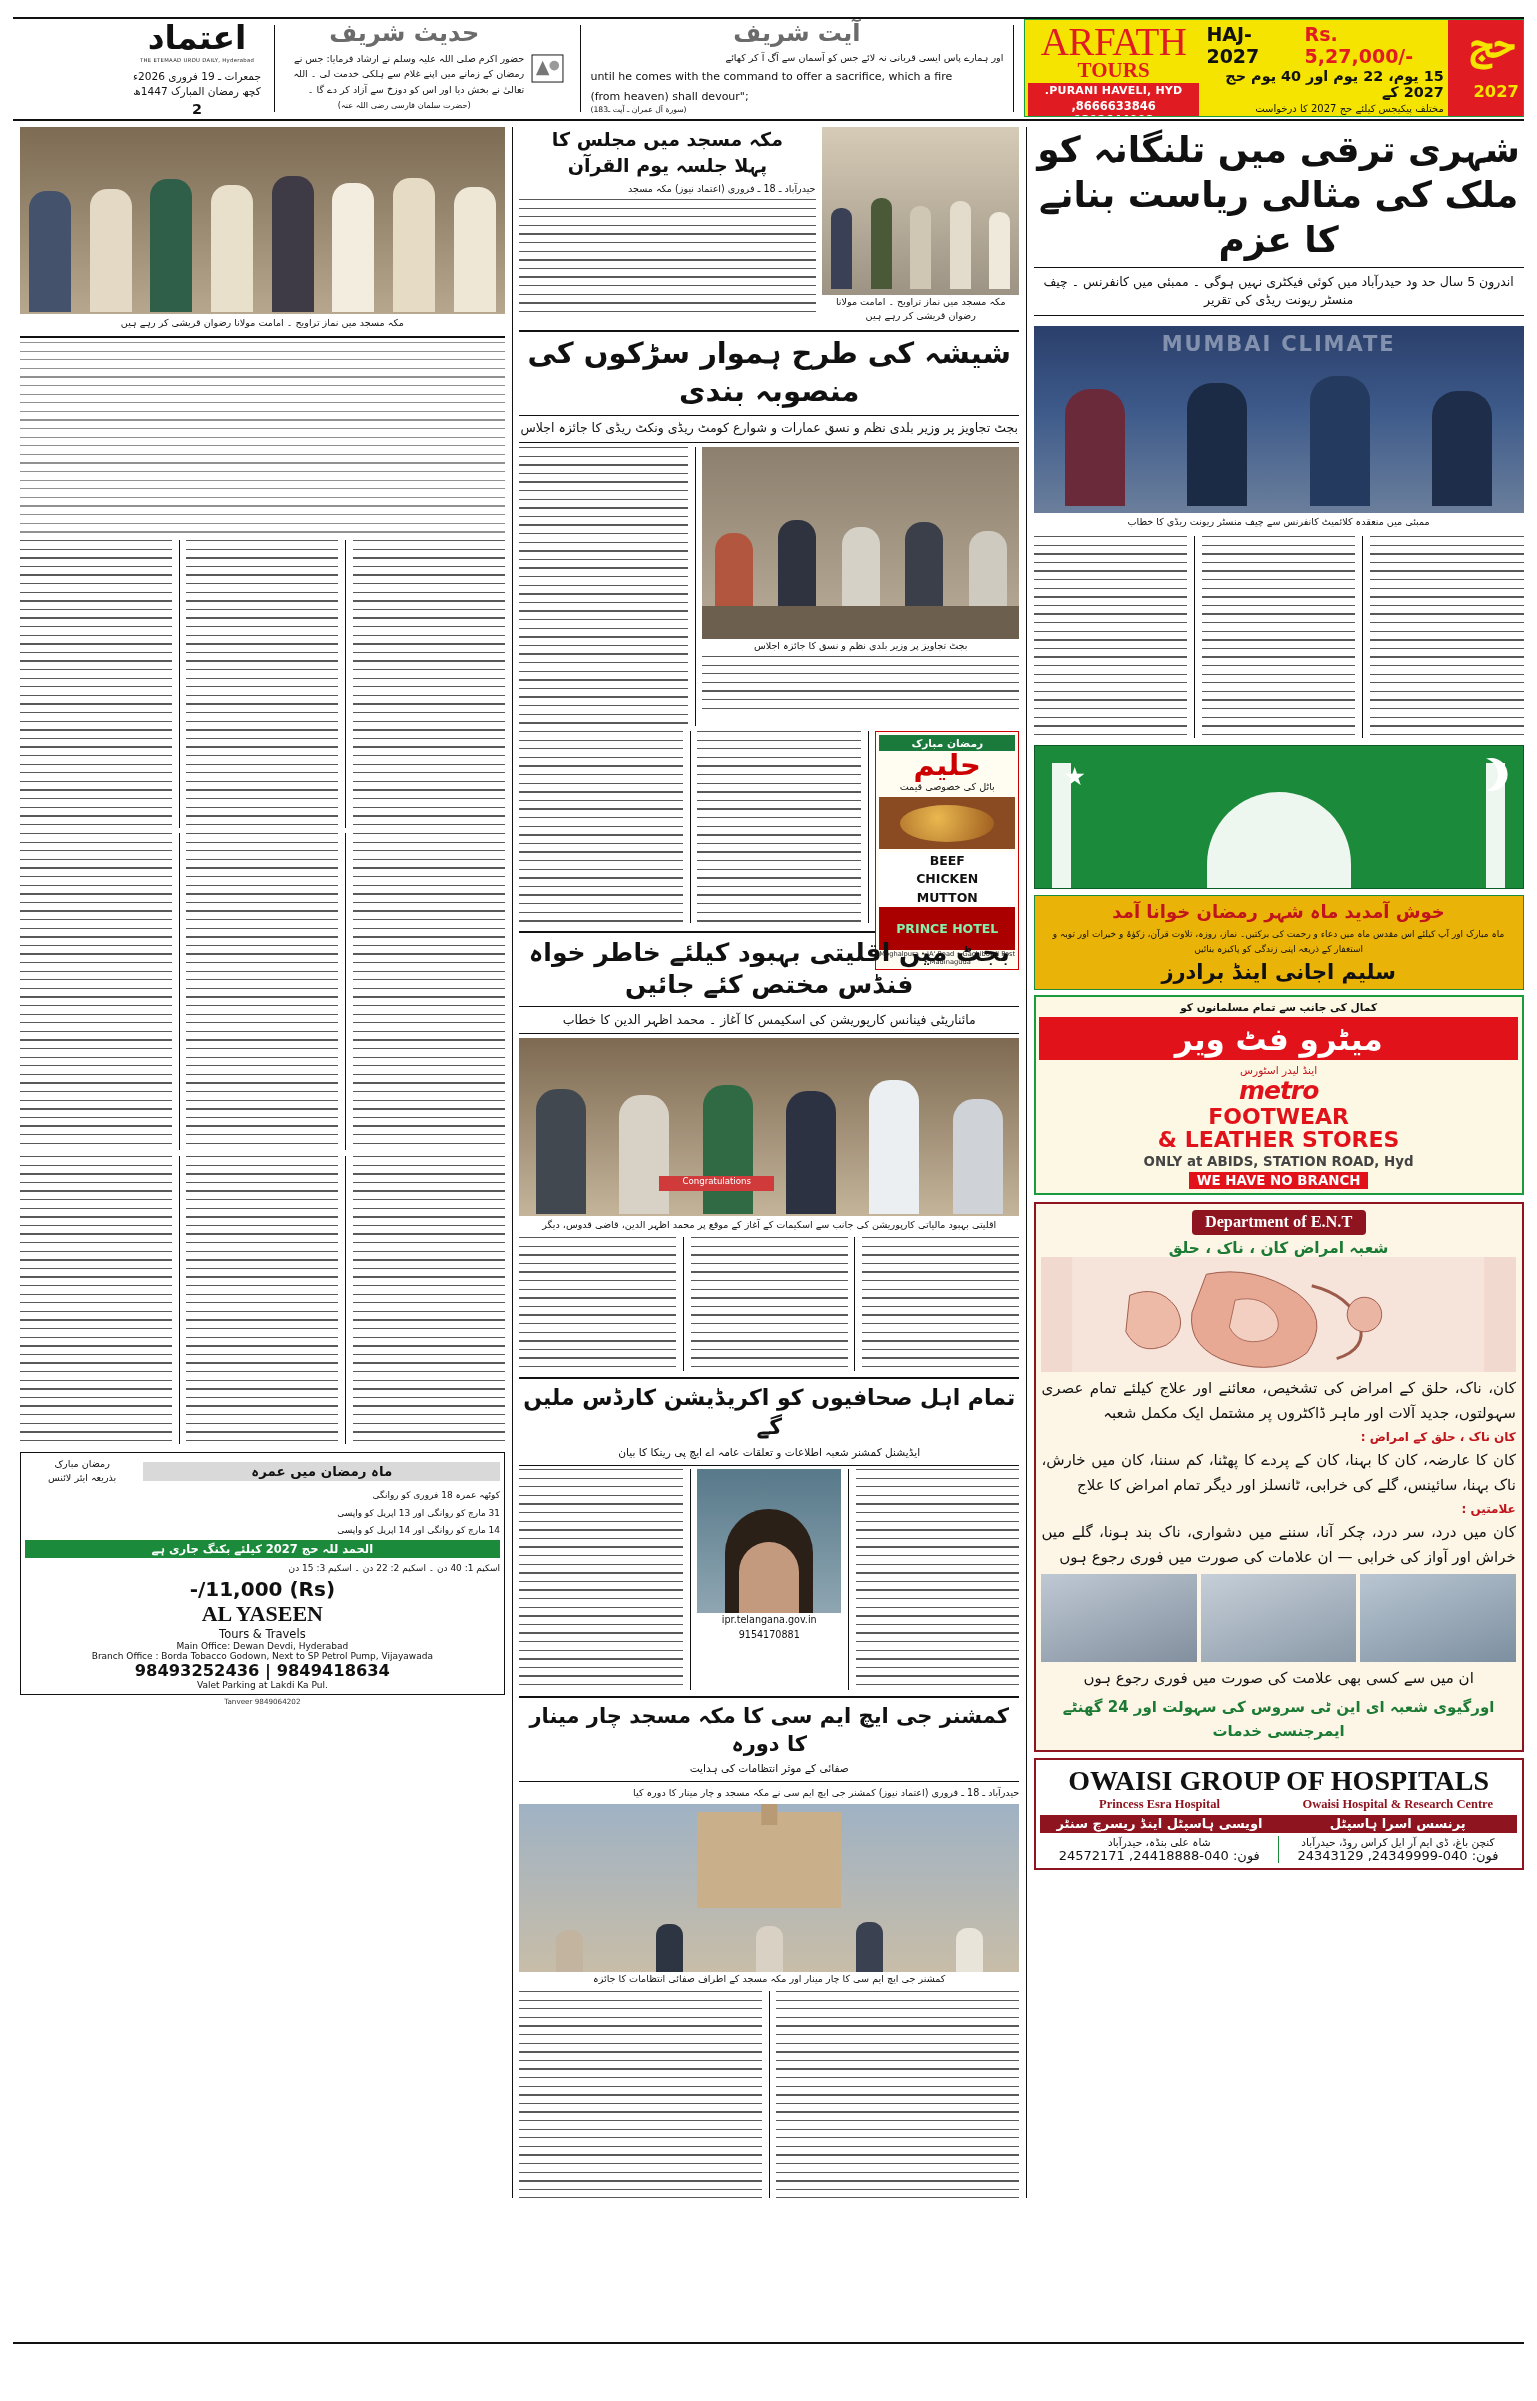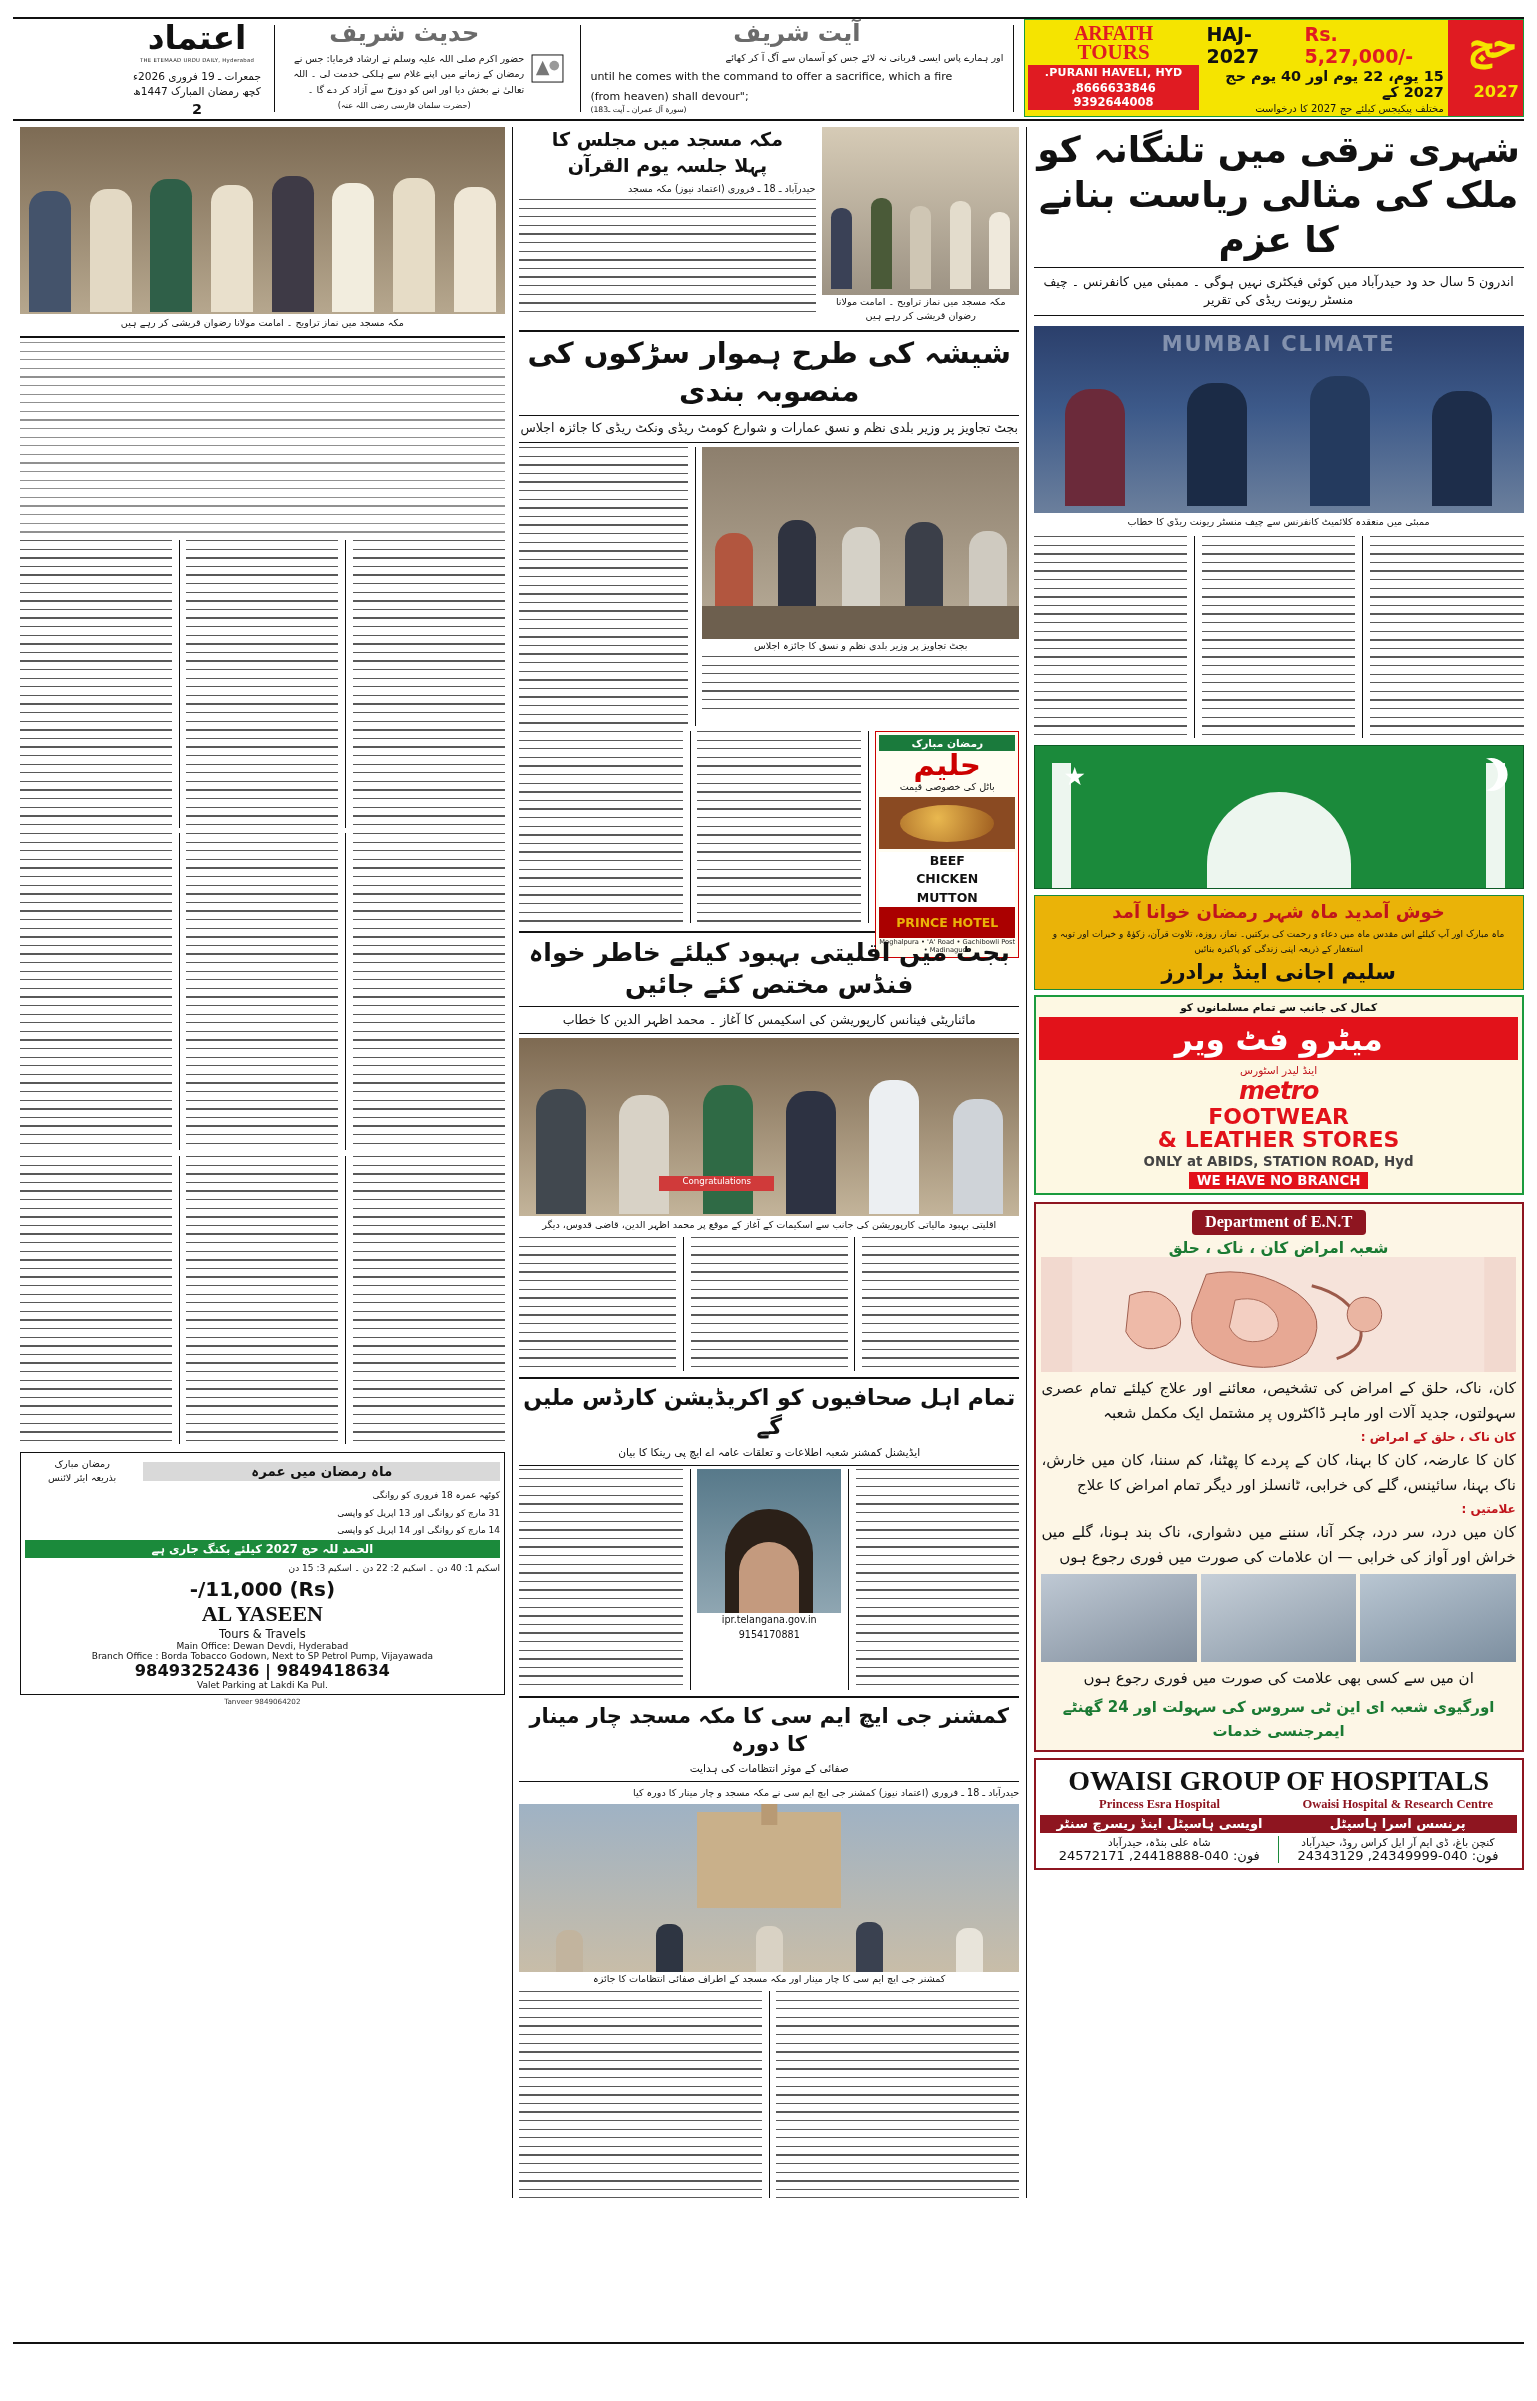--- a/index.html
+++ b/index.html
@@ -48,21 +48,21 @@
   .ayat .eng{ direction:ltr; text-align:left; font-size:11px; line-height:1.55; margin-top:2.9px;}
   .ayat .src{ font-size:7.7px; text-align:left; direction:ltr; }
   .mh-logo-sm{ width:46px; display:flex; align-items:center; justify-content:center; }
 
   
   .hajad{
     width:500px; background:#f5e400; border:1.9px solid #1a9c3c; position:relative;
     display:flex; overflow:hidden;
   }
   .haj-left{ width:178px; padding:3.8px 3.8px 0; text-align:center; }
-  .haj-brand{ color:#e01b22; font-weight:bold; font-size:20px; line-height:.92;
+  .haj-brand{ color:#e01b22; font-weight:normal; font-size:39px; line-height:.92;
               font-family:"Liberation Serif",serif; letter-spacing:-0.5px;}
   .haj-brand2{ color:#e01b22; font-weight:bold; font-size:21px; line-height:1;
               font-family:"Liberation Serif",serif;}
   .haj-red{ background:#e01b22; color:#fff; font-weight:bold; font-size:11px;
             margin-top:1.9px; padding:1px 1.9px; letter-spacing:0.2px;}
   .haj-phone{ background:#e01b22; color:#fff; font-weight:bold; font-size:11.5px; padding:1px;}
   .haj-mid{ flex:1; padding:2.9px 3.8px 0; }
   .haj-l1{ font-size:19px; font-weight:bold; display:flex; justify-content:flex-end; gap:5.8px; direction:ltr;}
   .haj-l1 .blk{ color:#111; } .haj-l1 .red{ color:#e01b22; }
   .haj-l2{ font-size:14.4px; font-weight:bold; text-align:right; margin-top:1px;}
@@ -87,21 +87,21 @@
   .small{ font-size:9.6px; line-height:1.5; }
 
   
   .prince{ border:1.9px solid #c00; background:#fffdf2; text-align:center; padding:2.9px; }
   .prince .top{ background:#1a7a3c; color:#fff; font-size:10.6px; font-weight:bold; padding:1.9px; }
   .prince .hal{ color:#c00; font-size:29px; font-weight:bold; line-height:1; }
   .prince .img{ height:52px; background:#8a4a22; margin:2.9px 0; position:relative; }
   .prince .img::after{ content:""; position:absolute; inset:7.7px 21px; border-radius:50%;
                        background:radial-gradient(circle at 40% 35%,#e9b84f,#9c5a1e); }
   .prince .bcm{ background:#fff; color:#111; font-size:12.5px; font-weight:bold; line-height:1.15; padding:1.9px;}
-  .prince .name{ background:#a00; color:#eab308; font-size:12.5px; font-weight:bold; padding:8px; }
+  .prince .name{ background:#a00; color:#86efac; font-size:12.5px; font-weight:bold; padding:14px; }
   .prince .addr{ font-size:6.7px; color:#222; }
 
   
   .mosque-ad{ background:#1b8a3b; border:1.9px solid #0d5c26; position:relative; overflow:hidden; }
   .mosque-ad .dome{
     position:absolute; left:50%; transform:translateX(-50%); bottom:0;
     width:144px; height:96px; background:#fff; border-radius:72px 72px 0 0; opacity:.92;
   }
   .mosque-ad .min{ position:absolute; bottom:0; width:19px; height:125px; background:#fff; opacity:.92; }
   .mosque-ad .moon{ position:absolute; top:11.5px; right:25px; width:33px; height:33px;

